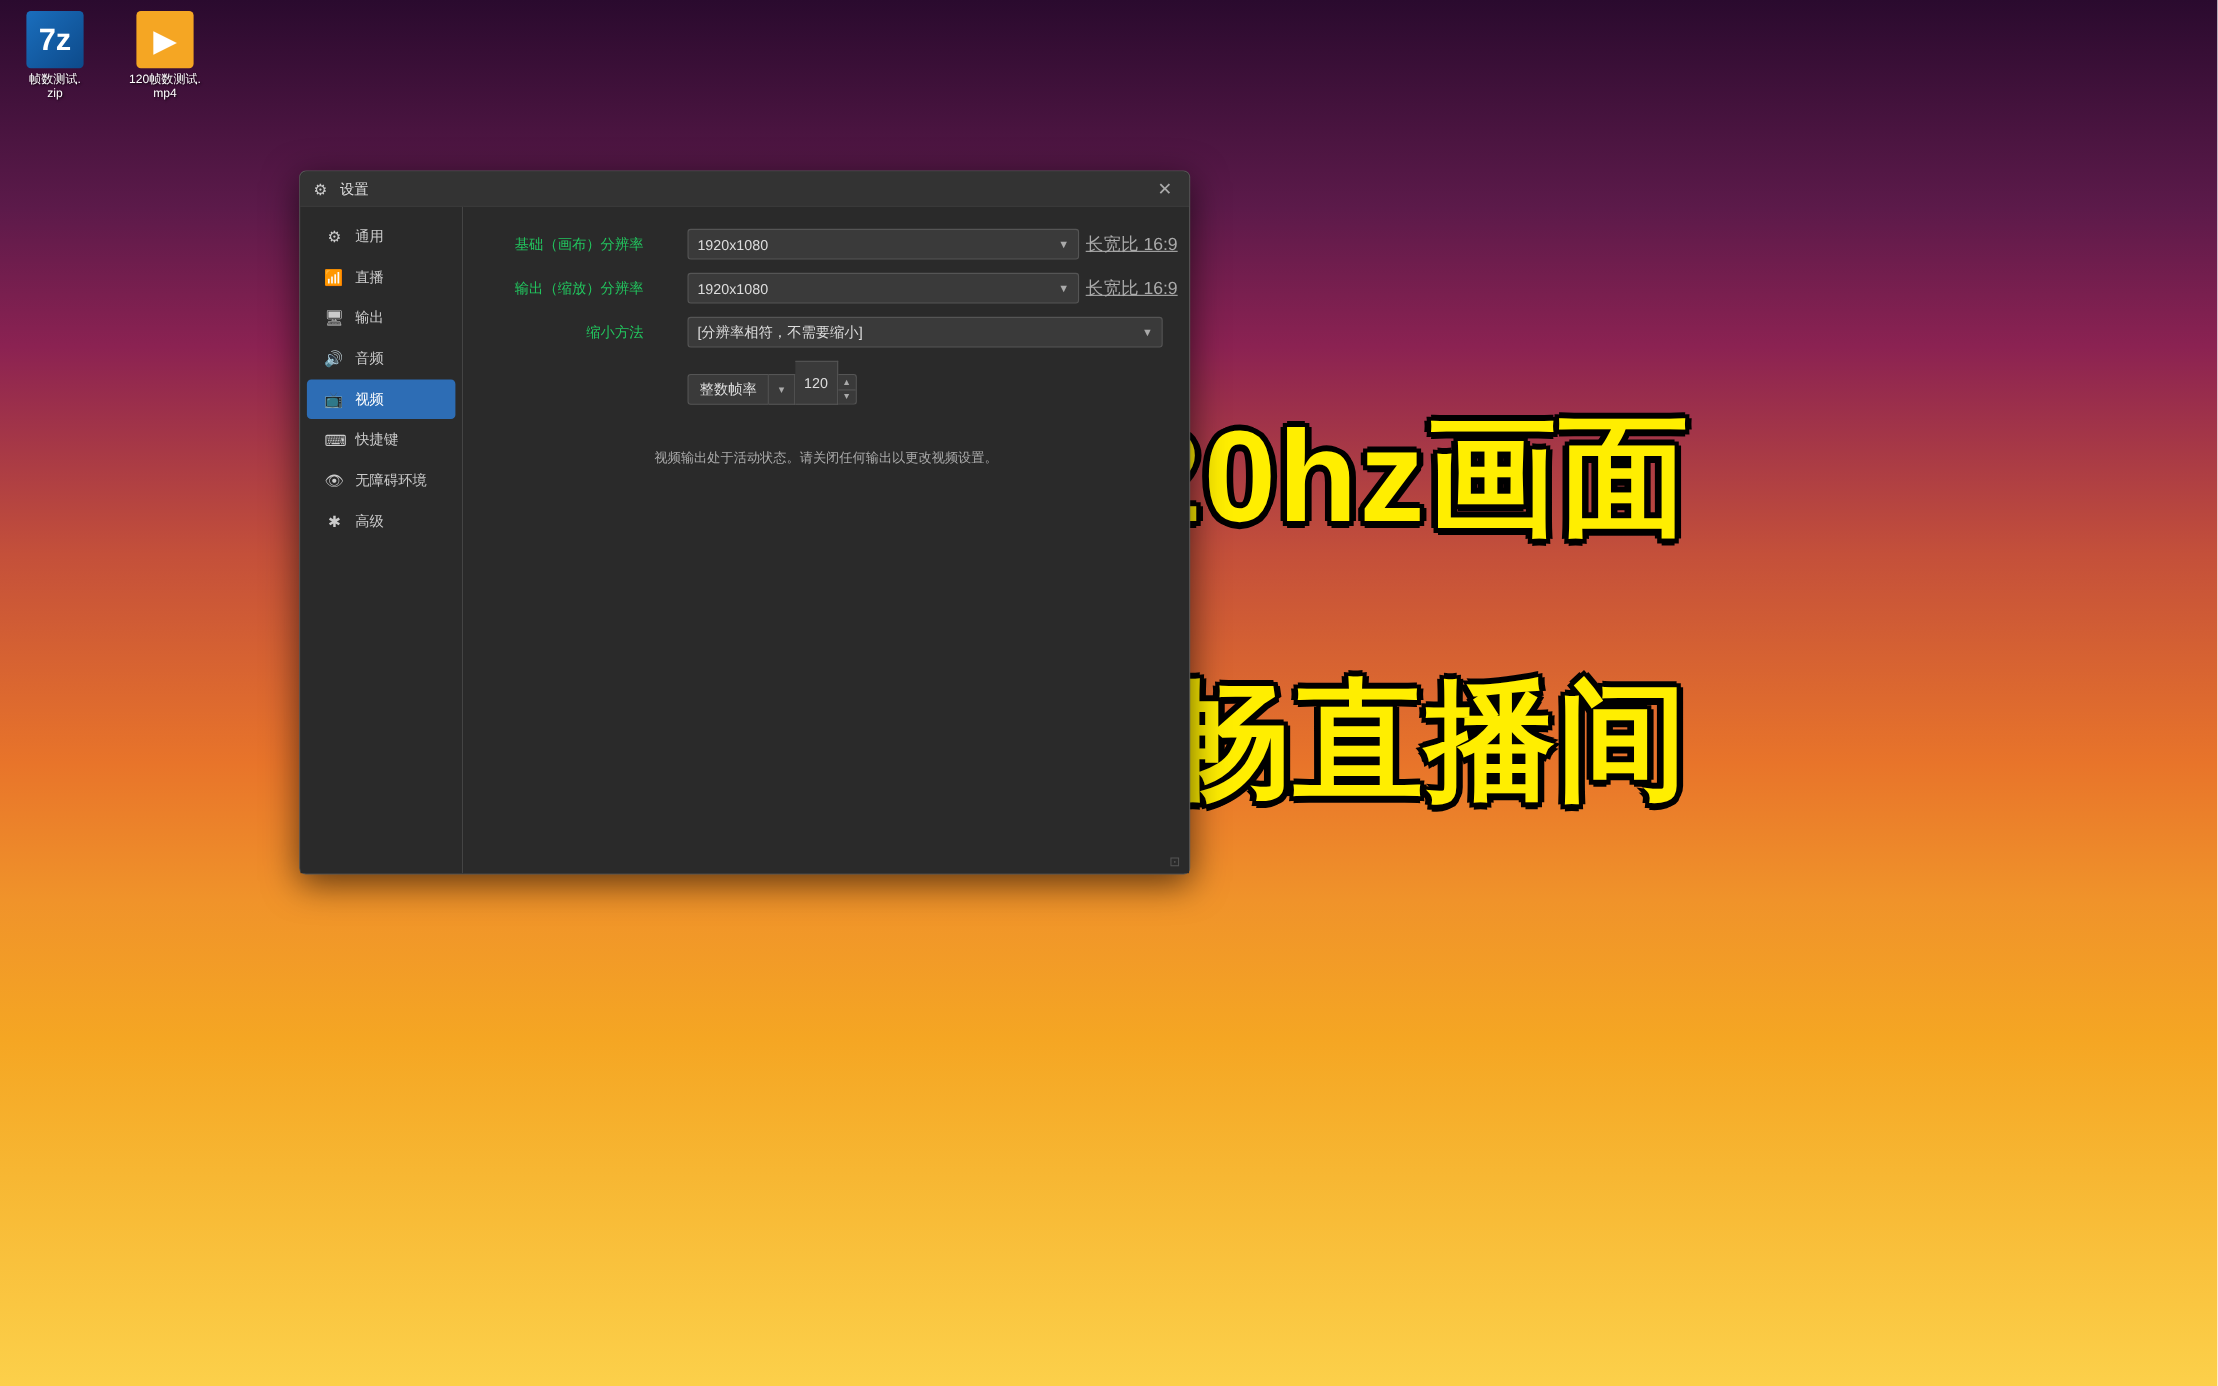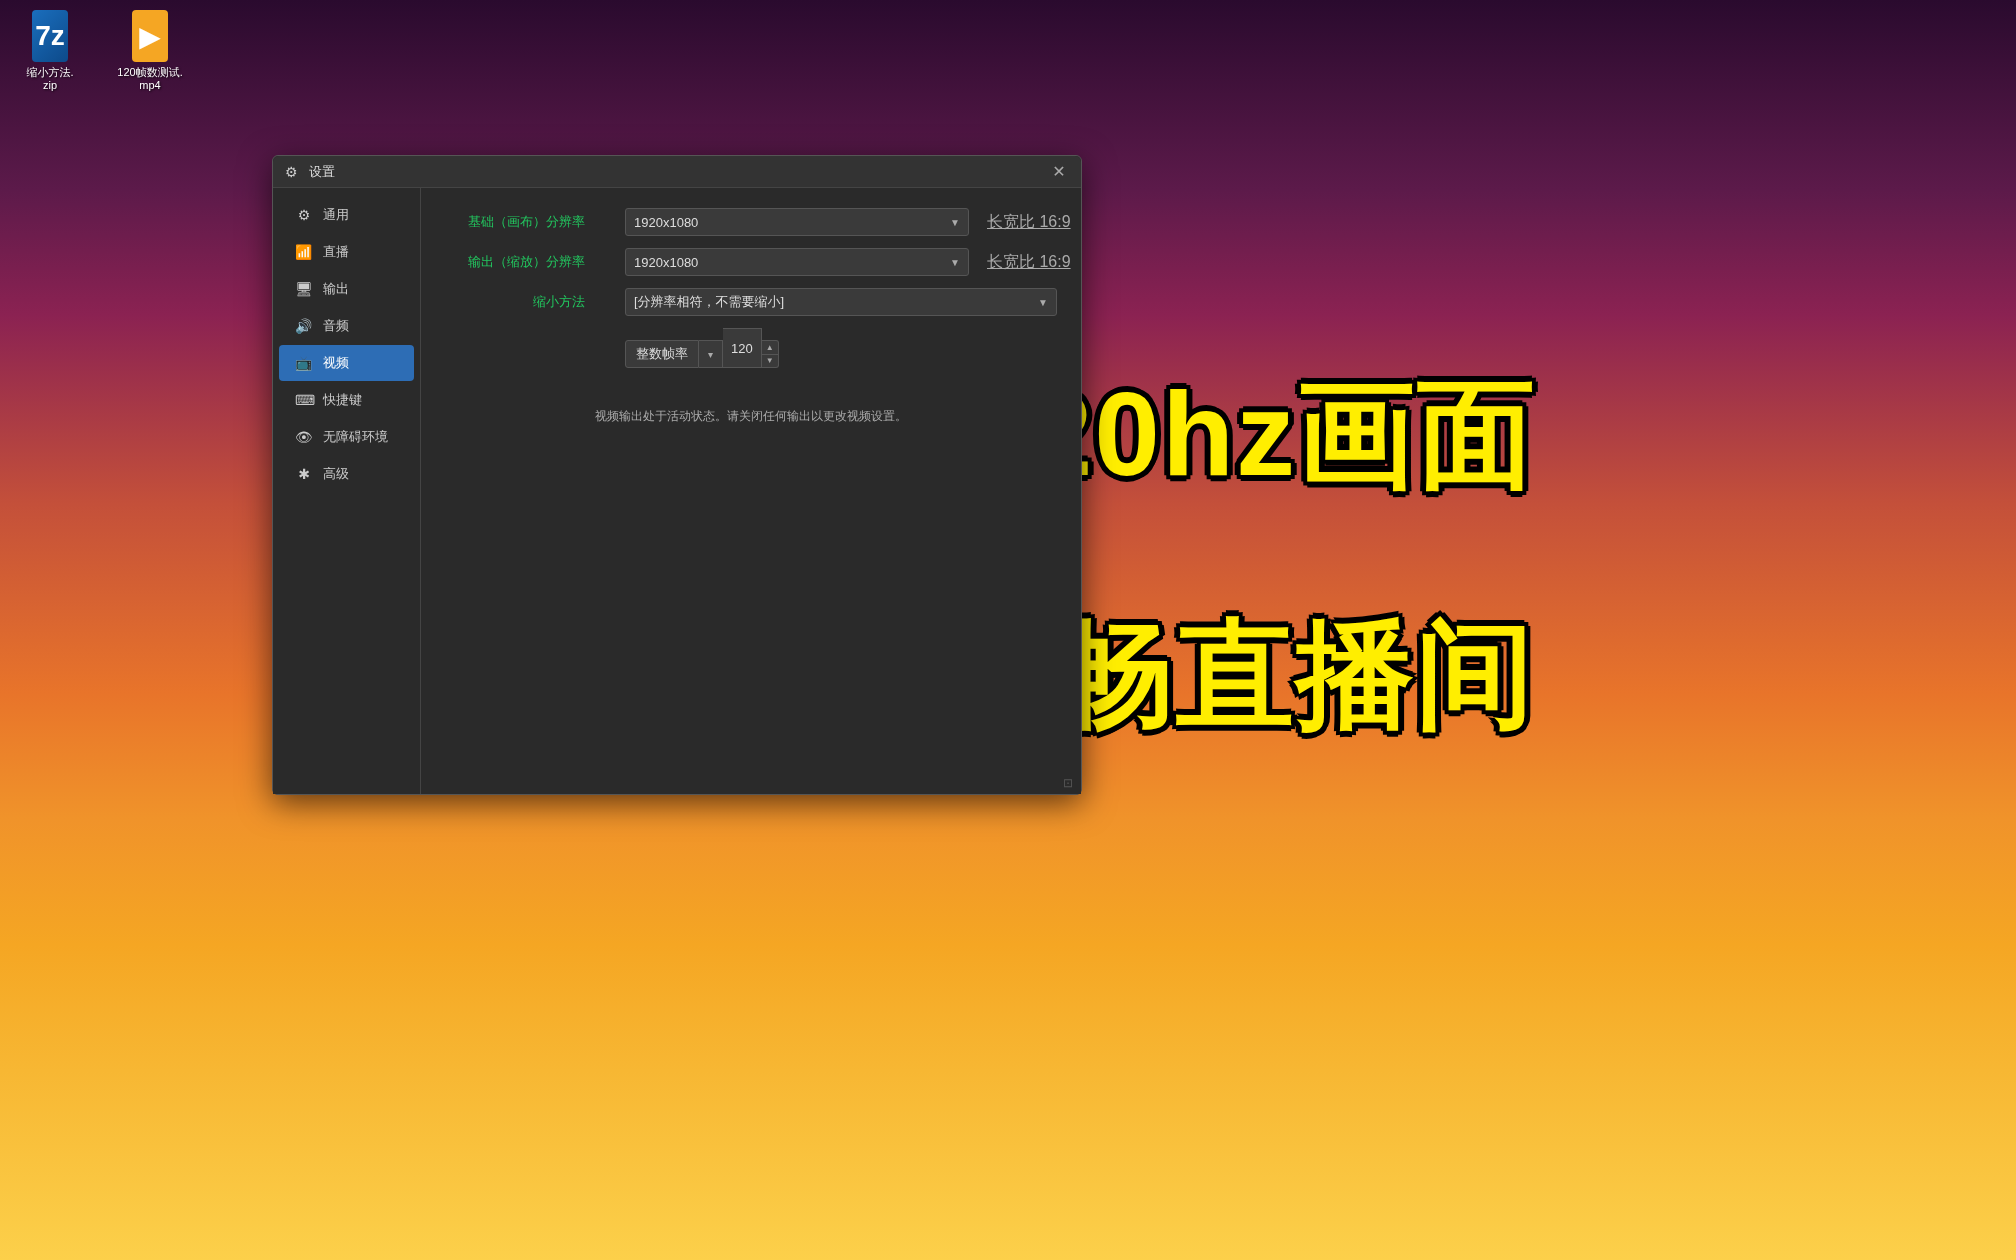--- a/index.html
+++ b/index.html
@@ -42,21 +42,21 @@
     .desktop-icon {
       display: flex;
       flex-direction: column;
       align-items: center;
       gap: 4px;
       cursor: pointer;
       width: 80px;
     }
 
     .desktop-icon .icon-img {
-      width: 36px;
+      width: 52px;
       height: 52px;
       display: flex;
       align-items: center;
       justify-content: center;
       font-size: 28px;
       border-radius: 4px;
     }
 
     .icon-7z {
       background: linear-gradient(135deg, #1a6ebd, #0d4a8a);
@@ -244,21 +244,21 @@
       font-size: 13px;
       text-align: right;
       width: 140px;
       flex-shrink: 0;
     }
 
     .setting-control {
       display: flex;
       align-items: center;
       flex: 1;
-      gap: 18px;
+      gap: 6px;
       padding-left: 32px;
     }
 
     .select-box {
       flex: 1;
       height: 28px;
       background: #3a3a3a;
       border: 1px solid #555;
       border-radius: 3px;
       color: #ddd;
@@ -381,21 +381,21 @@
 </head>
 <body>
 
 <div class="background"></div>
 
 <div class="desktop-icons">
   <div class="desktop-icon">
     <div class="icon-img icon-7z">
       <span>7z</span>
     </div>
-    <span class="icon-label" style="white-space: pre-line;">缩小方法.
+    <span class="icon-label" style="white-space: pre-line;">帧数测试.
 zip</span>
   </div>
   <div class="desktop-icon">
     <div class="icon-img icon-mp4">
       <span>▶</span>
     </div>
     <span class="icon-label" style="white-space: pre-line;">120帧数测试.
 mp4</span>
   </div>
 </div>

